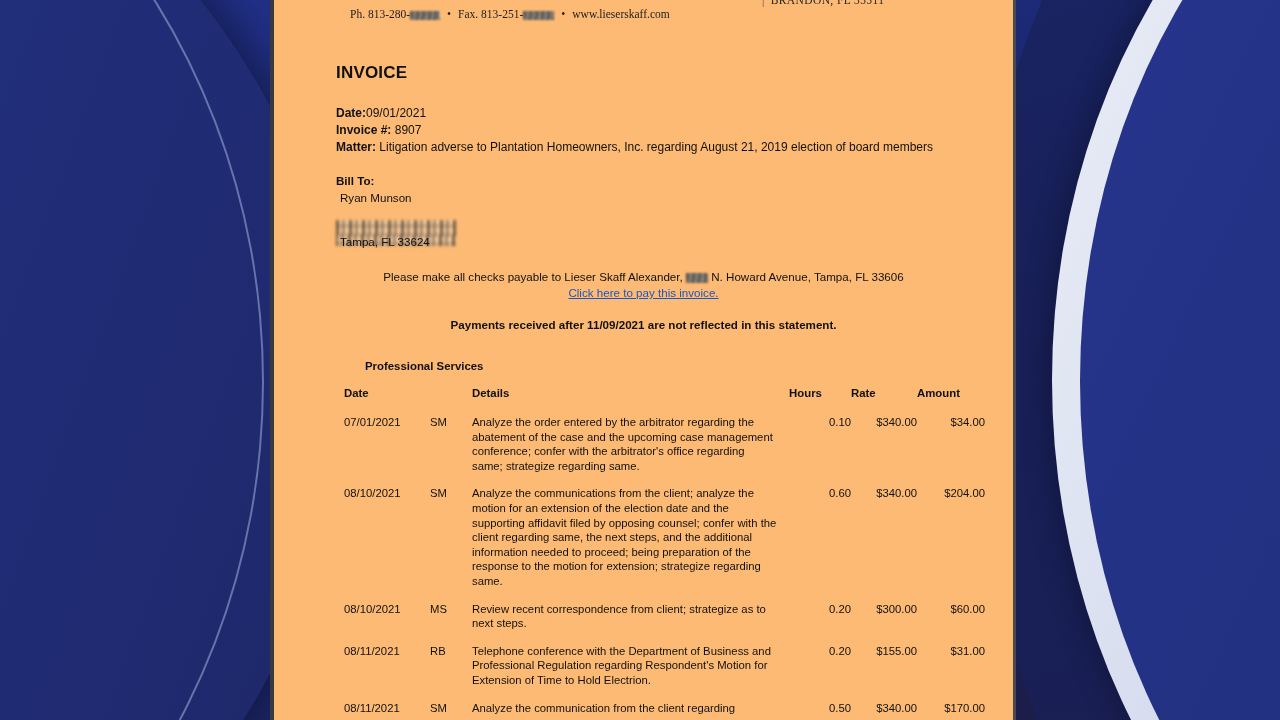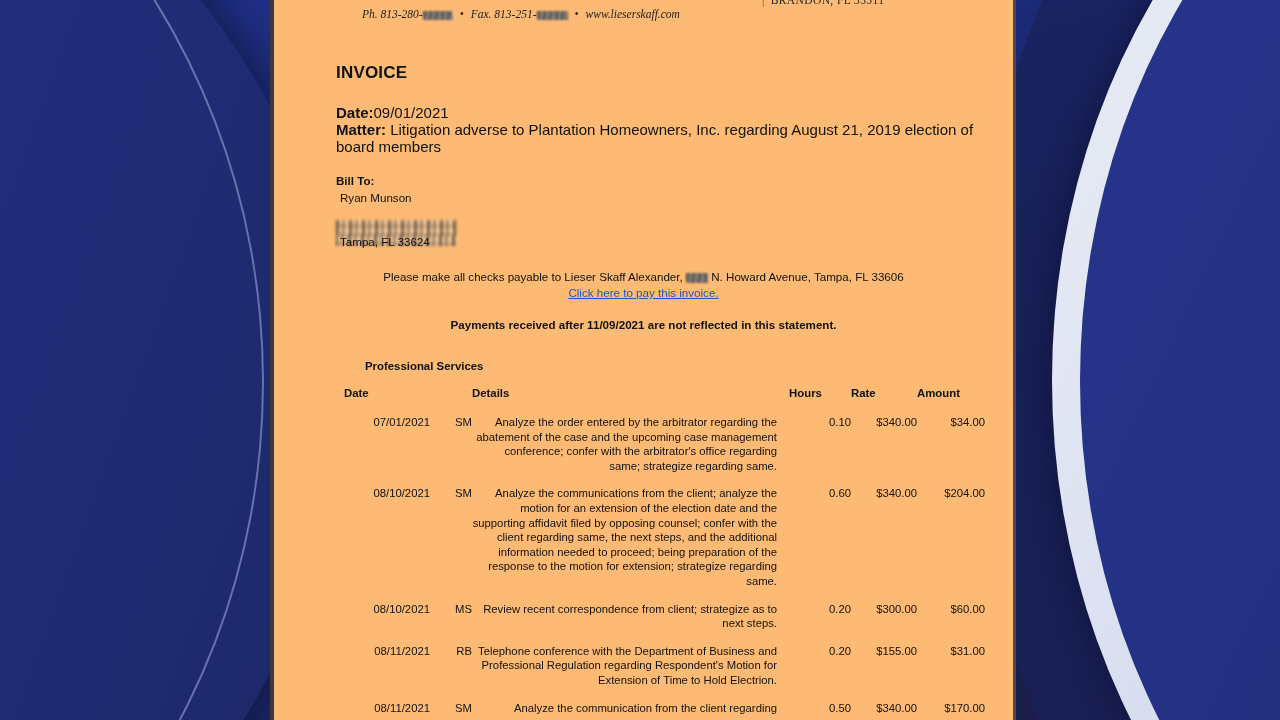--- a/index.html
+++ b/index.html
@@ -114,27 +114,26 @@
     font-family: "Liberation Serif", serif;
     font-size: 11.5px;
     letter-spacing: 0.4px;
     color: #262626;
     filter: blur(0.35px);
     white-space: nowrap;
   }
   .lh-brandon .pipe { color: #555; margin-right: 6px; }
   .lh-contact {
     position: absolute;
-    left: 88px;
+    left: 76px;
     top: 8px;
     font-family: "Liberation Serif", serif;
     font-size: 11.5px;
     color: #1d1d1d;
     white-space: nowrap;
-    font-style: italic;
   }
   .lh-contact .sep { margin: 0 7px; }
   .redact {
     display: inline-block;
     vertical-align: -2px;
     background: repeating-linear-gradient(95deg,#3a3a3a 0 2px,#8c8c8c 2px 3px,#555 3px 5px,#b9b9b9 5px 6px);
     filter: blur(1.1px);
     border-radius: 1px;
     opacity: 0.92;
   }
@@ -148,21 +147,21 @@
     top: 63px;
     font-size: 17px;
     font-weight: bold;
     letter-spacing: 0.2px;
   }
 
   .meta {
     position: absolute;
     left: 62px;
     top: 105px;
-    font-size: 15px;
+    font-size: 12px;
     line-height: 16.8px;
   }
   .meta b { font-weight: bold; }
 
   .billto {
     position: absolute;
     left: 62px;
     top: 172px;
     font-size: 11.6px;
     line-height: 17px;
@@ -244,21 +243,20 @@
     font-size: 11.4px;
     text-align: left;
     padding: 0 0 16px 0;
     vertical-align: top;
   }
   table.svc-table td {
     vertical-align: top;
     padding: 0 0 13px 0;
     font-size: 11.3px;
     line-height: 14.6px;
-    text-align: right;
   }
   .c-date   { width: 86px; }
   .c-init   { width: 42px; }
   .c-det    { width: 305px; padding-right: 12px !important; }
   .c-hours  { width: 62px; text-align: right; }
   .c-rate   { width: 66px; text-align: right; }
   .c-amt    { width: 68px; text-align: right; }
   th.c-hours, th.c-rate, th.c-amt { text-align: right; }
   th.c-det { padding-left: 0; }
 </style>
@@ -285,20 +283,24 @@
 
       <div class="lh-contact">
         <span>Ph. 813-280-</span><span class="redact r-phone"></span><span class="sep">•</span><span>Fax. 813-251-</span><span class="redact r-fax"></span><span class="sep">•</span><span>www.lieserskaff.com</span>
       </div>
 
       <div class="doc-title">INVOICE</div>
 
       <div class="meta">
         <div>
           <b>Date:</b><span>09/01/2021</span>
+        </div>
+        <div>
+          <b>Invoice #:</b>
+          <span>8907</span>
         </div>
         <div>
           <b>Matter:</b>
           <span>Litigation adverse to Plantation Homeowners, Inc. regarding August 21, 2019 election of board members</span>
         </div>
       </div>
 
       <div class="billto">
         <div class="head">Bill To:</div>
         <div class="name">Ryan Munson</div>

